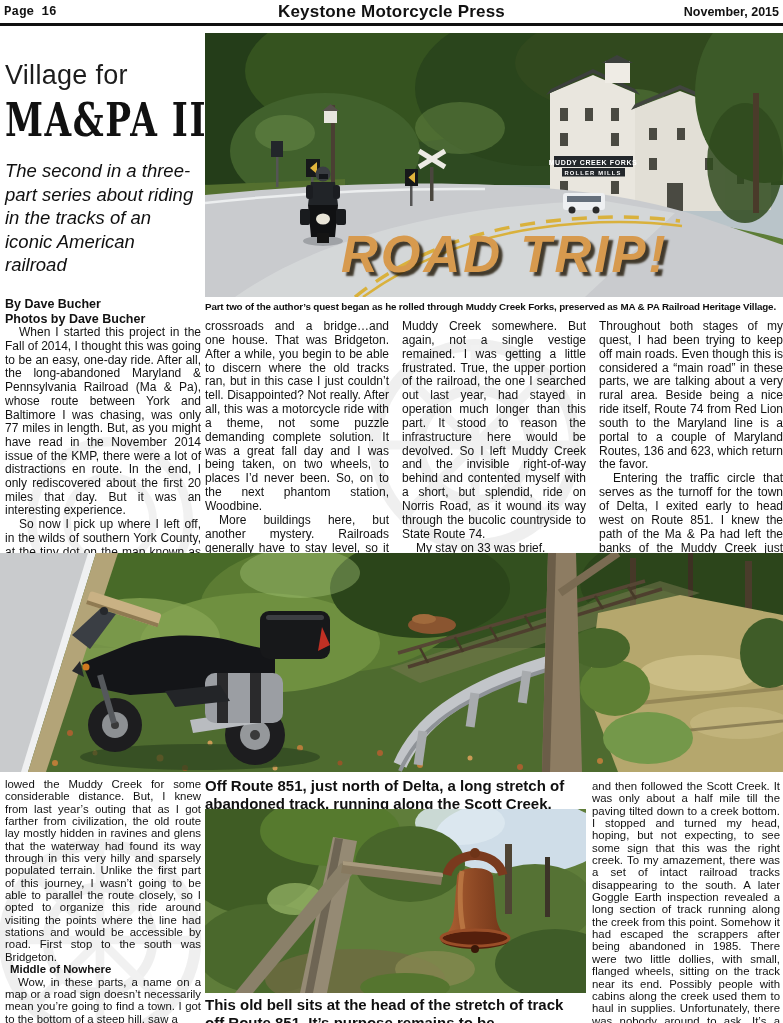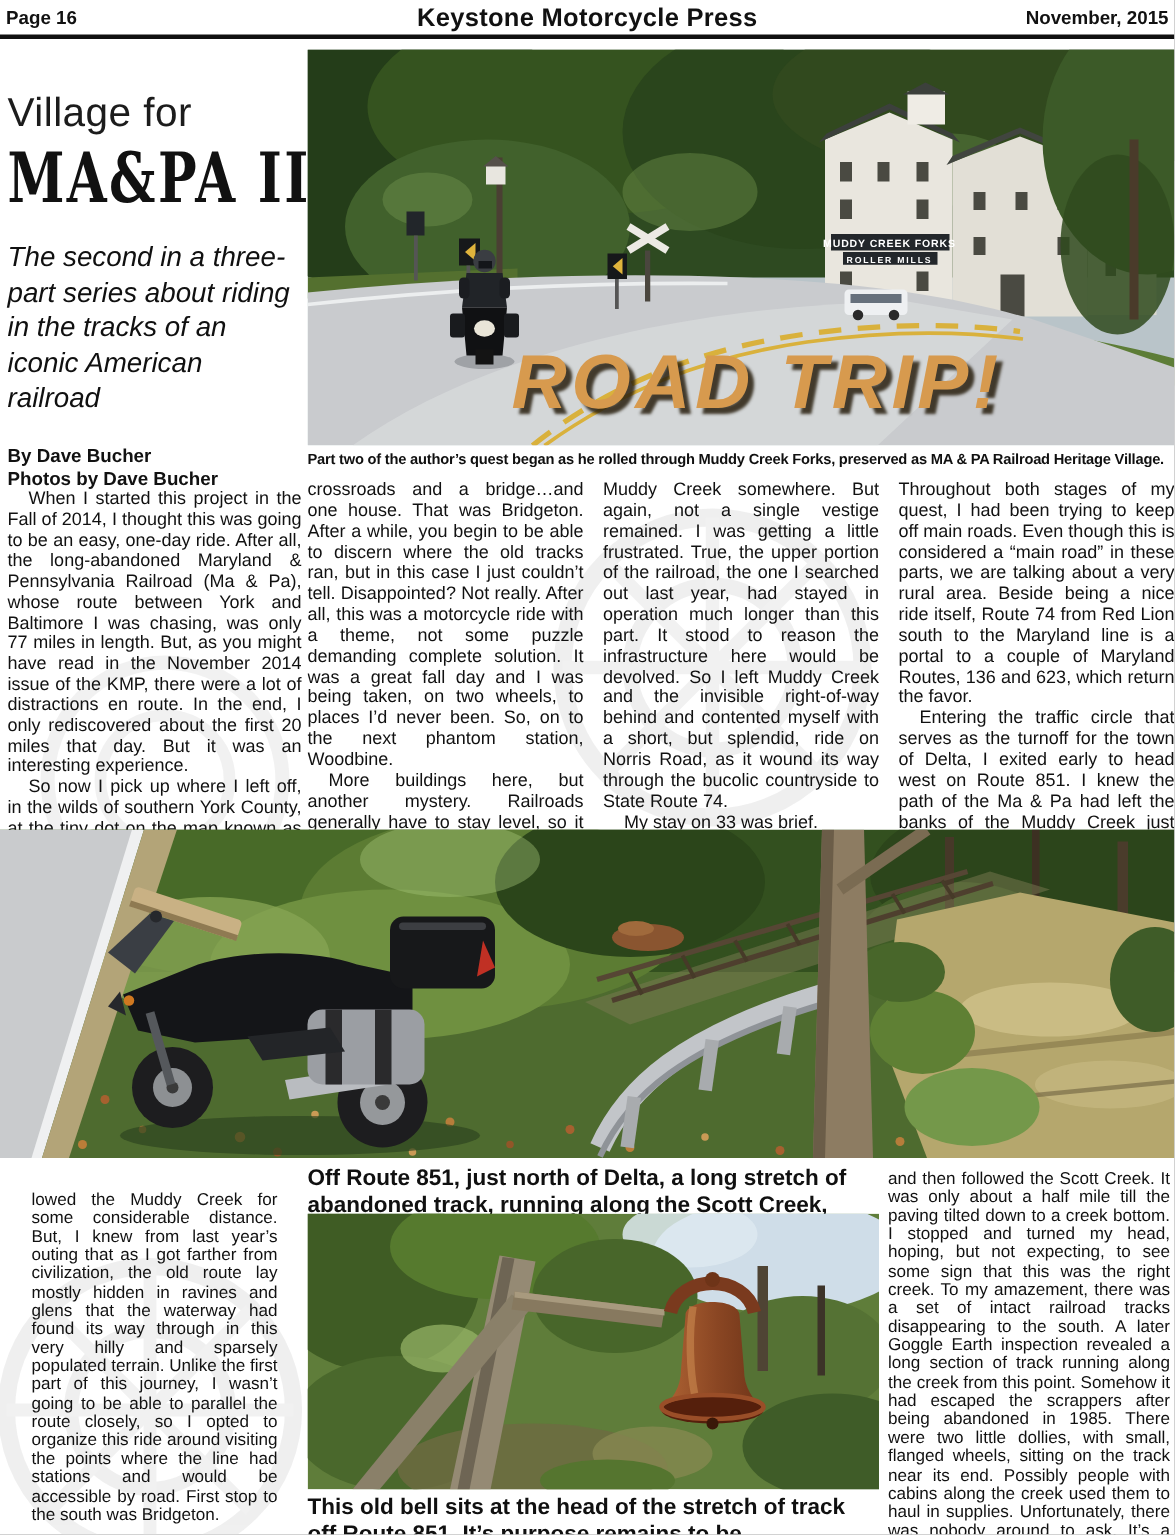--- a/index.html
+++ b/index.html
@@ -1,21 +1,21 @@
 <!DOCTYPE html>
 <html><head>
 <meta charset="utf-8">
 <style>
   html,body{margin:0;padding:0;}
   body{background:#888;font-family:"Liberation Sans",sans-serif;}
   .page{position:relative;width:783px;height:1023px;background:#fff;overflow:hidden;margin:0 auto;color:#111;}
 
   
   .hdr{position:absolute;top:2px;left:4px;right:4px;height:20px;z-index:2;}
-  .hdr-left{position:absolute;left:0;top:3px;font-weight:bold;font-size:12.5px;}
+  .hdr-left{position:absolute;left:0;top:3px;font-weight:bold;font-size:12.5px;font-family:Liberation Mono, monospace;}
   .hdr-center{position:absolute;left:50%;transform:translateX(-50%);top:0;font-weight:bold;font-size:17px;letter-spacing:.2px;}
   .hdr-right{position:absolute;right:0;top:3px;font-weight:bold;font-size:12.5px;}
   .hdr-rule{position:absolute;top:23px;left:0;width:783px;height:3px;background:#101010;z-index:2;}
 
   
   .left-rail{position:absolute;left:5px;top:40px;width:196px;z-index:1;}
   .kicker{font-size:27px;font-weight:400;color:#1c1c1c;margin:20px 0 4px 0;letter-spacing:.3px;}
   .big-title{font-family:"DejaVu Serif",serif;font-weight:700;font-size:44px;letter-spacing:2px;white-space:nowrap;transform:scale(.78,1.05);transform-origin:left top;margin:0 0 4px 0;line-height:1.1;}
   .subtitle{font-style:italic;font-size:18.5px;line-height:1.27;margin:16px 0 20px 0;color:#101010;}
   .byline{font-weight:bold;font-size:12.5px;line-height:1.18;margin:0;}
@@ -42,21 +42,21 @@
 
   .caption-mid{position:absolute;left:205px;top:777px;width:384px;}
 
   
   .photo-bell{position:absolute;left:205px;top:809px;width:381px;height:184px;z-index:1;overflow:hidden;}
   .photo-bell svg{display:block;width:100%;height:100%;}
   .caption-bell{position:absolute;left:205px;top:996px;width:381px;}
 
   
   .col-bl{position:absolute;left:5px;top:778px;width:196px;height:245px;overflow:hidden;z-index:1;}
-  .col-bl p{font-size:11.4px;line-height:12.35px;text-align:justify;margin:16px;}
+  .col-bl p{font-size:11.4px;line-height:12.35px;text-align:justify;margin:0;}
   .col-bl .indent{text-indent:13px;}
   .subhead{font-weight:bold;font-size:11.8px;line-height:12.35px;margin:0;text-indent:5px;}
   .col-br{position:absolute;left:592px;top:780px;width:188px;height:243px;overflow:hidden;z-index:1;}
   .col-br p{font-size:11.4px;line-height:12.35px;text-align:justify;margin:0;}
 
   
   .wm{position:absolute;z-index:0;opacity:.55;}
 </style>
 </head>
 <body>

